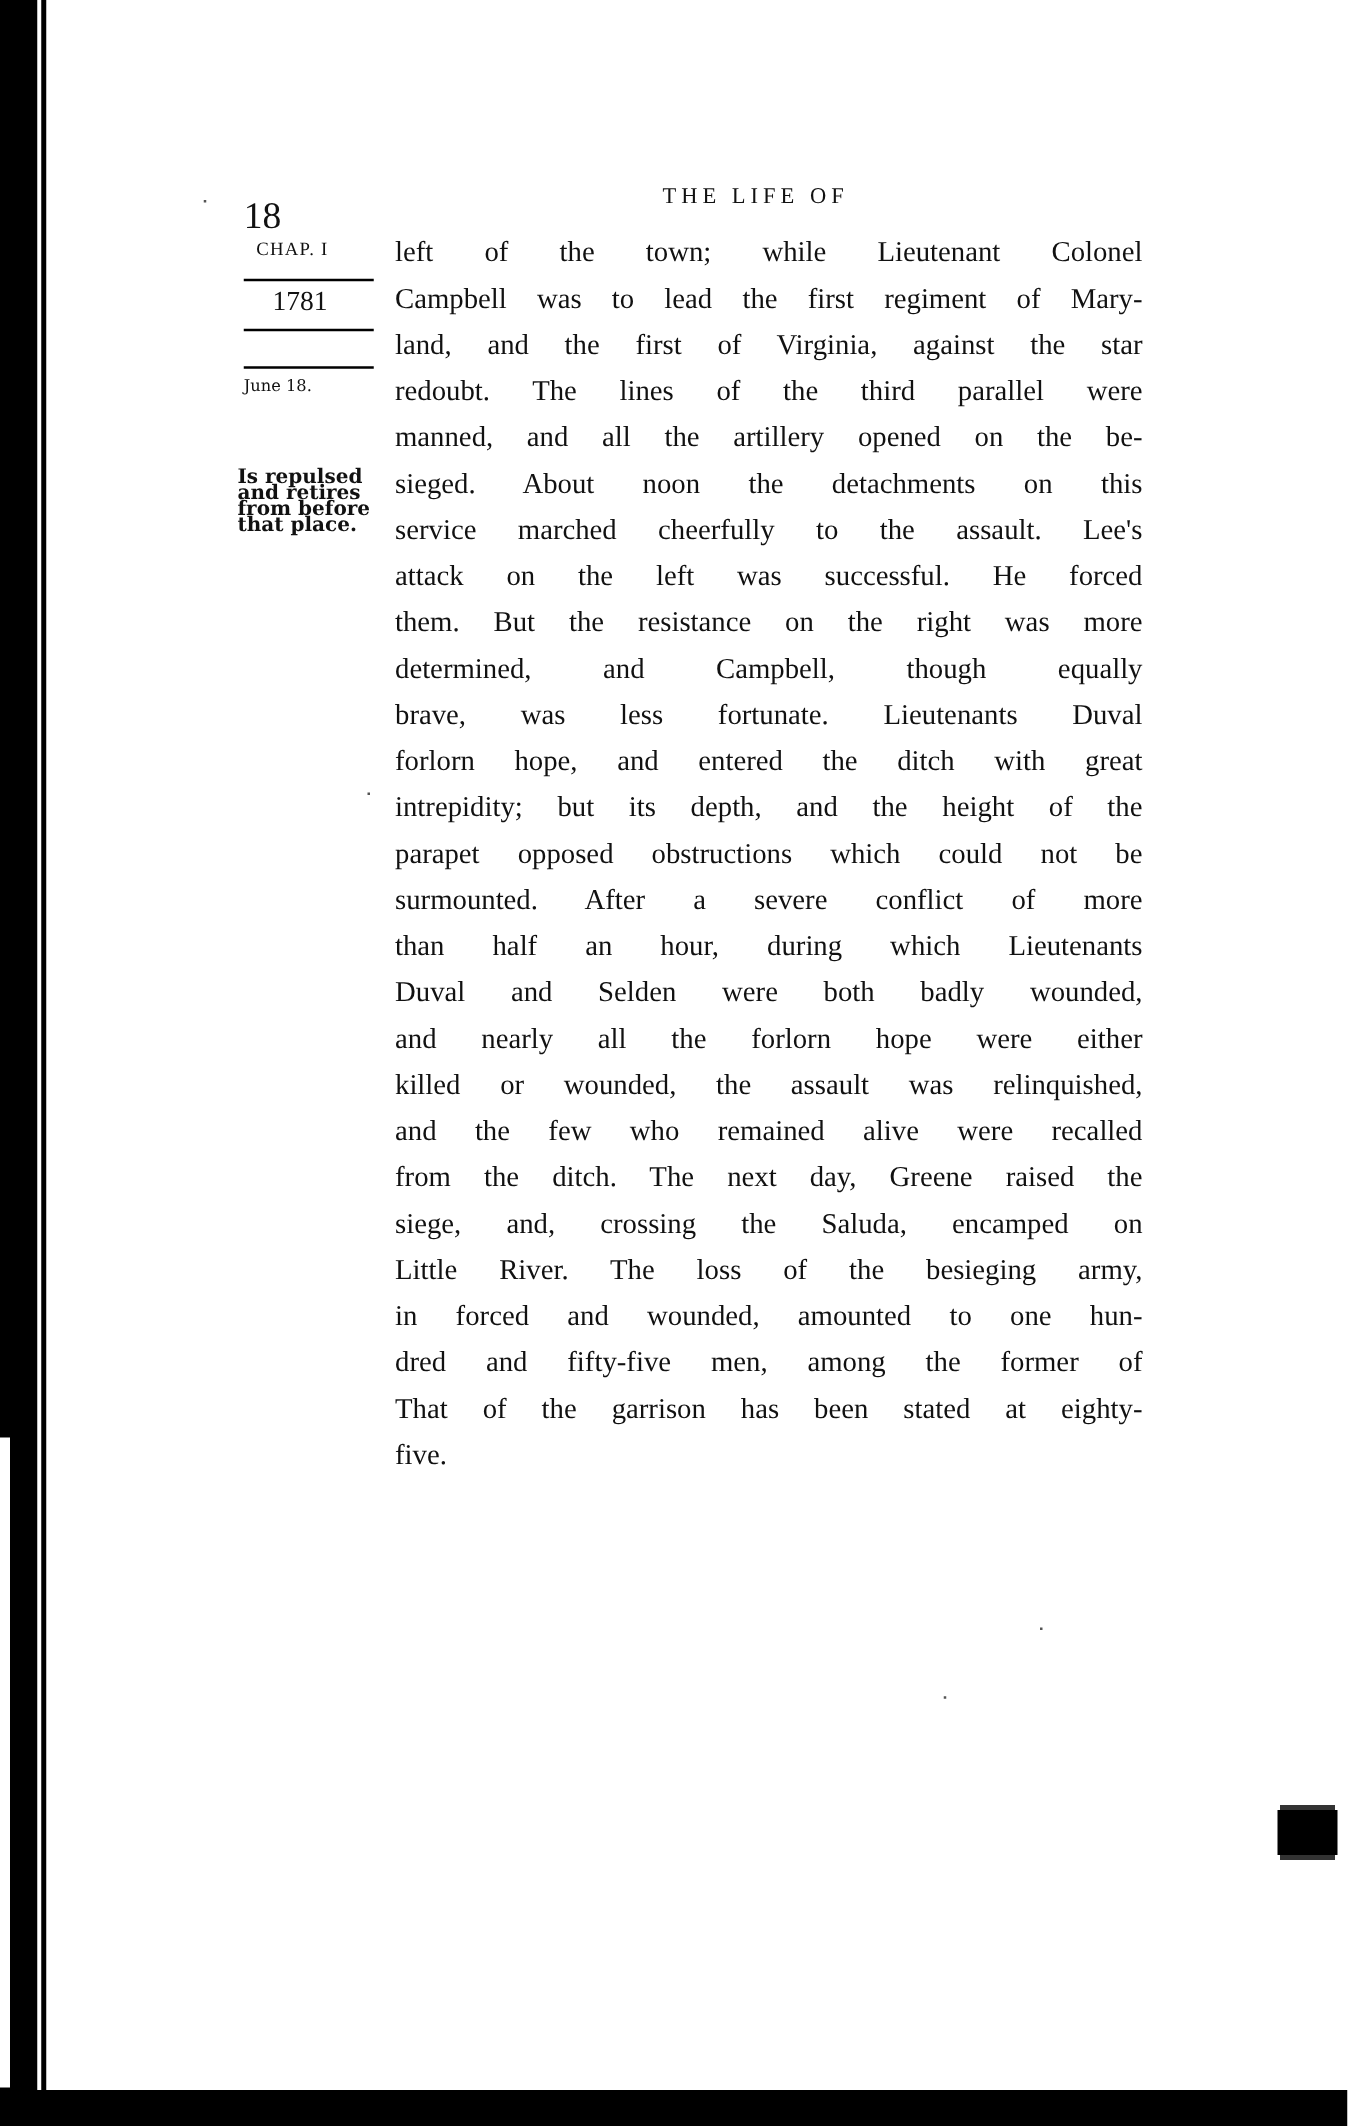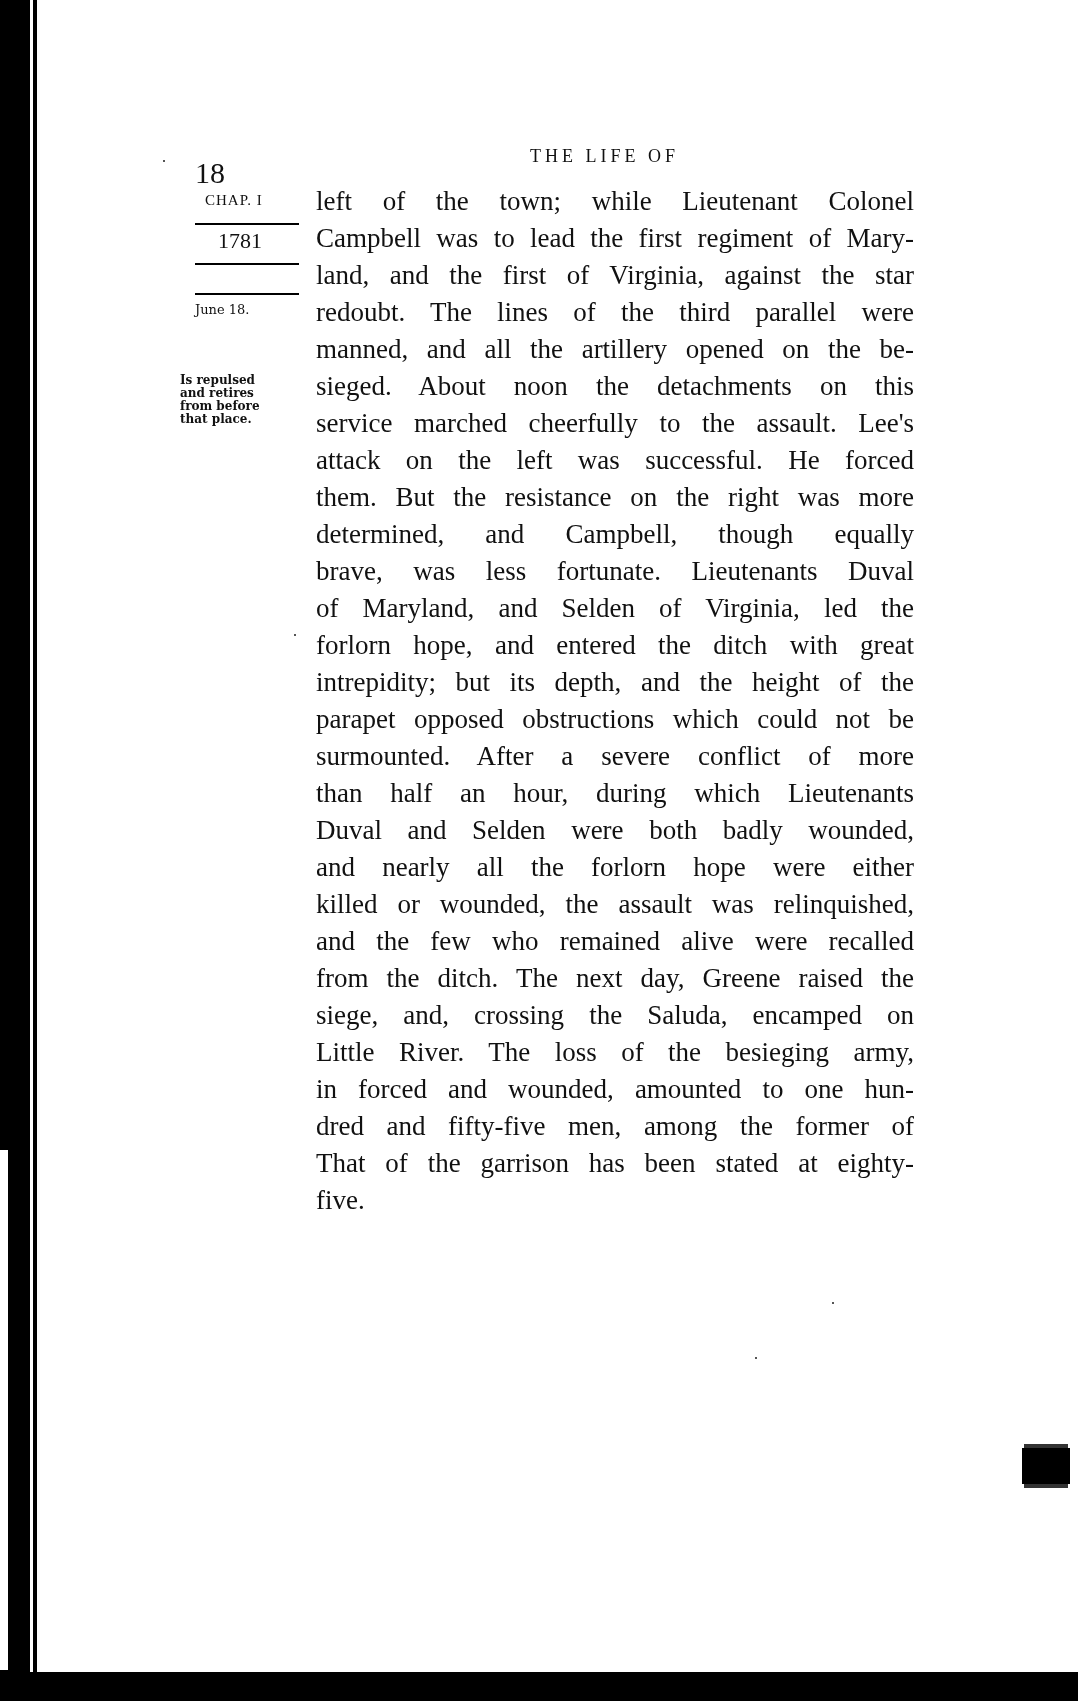--- a/index.html
+++ b/index.html
@@ -18,28 +18,28 @@
     .running-head { position: absolute; left: 530px; top: 146px; font-size: 18px; letter-spacing: 4px; }
 
     .margin-chap { position: absolute; left: 205px; top: 192px; font-size: 15px; letter-spacing: 1px; font-variant: small-caps; }
     .rule { position: absolute; left: 195px; width: 104px; height: 2px; background: #000; }
     .rule1 { top: 223px; }
     .rule2 { top: 263px; }
     .rule3 { top: 293px; }
     .margin-year { position: absolute; left: 218px; top: 228px; font-size: 22px; text-align: center; }
     .margin-date { position: absolute; left: 195px; top: 270px; font-size: 13px; font-family: "DejaVu Serif", serif; margin-top: 32px; }
     .margin-note {
-      position: absolute; left: 180px; top: 374px; width: 100px;
-      font-family: "DejaVu Serif", serif; font-weight: bold; font-size: 12px; line-height: 13px;
+      position: absolute; left: 190px; top: 374px; width: 100px;
+      font-family: "DejaVu Serif", serif; font-weight: bold; font-size: 16px; line-height: 13px;
     }
     .margin-note div { white-space: nowrap; }
 
     .body-text { position: absolute; left: 316px; top: 183px; width: 598px; }
     .line {
-      font-size: 27px; line-height: 37px; height: 37px;
+      font-size: 23px; line-height: 37px; height: 37px;
       text-align: justify; text-align-last: justify; white-space: nowrap;
       overflow: visible;
     }
     .line.last { text-align-last: left; }
 
     .scan-blob { position: absolute; left: 1022px; top: 1448px; width: 48px; height: 36px; background: #000;
       box-shadow: 0 -6px 0 -2px #333, 0 6px 0 -2px #333; }
     .speck { position: absolute; width: 2px; height: 2px; background: #555; }
   </style>
 </head>
@@ -74,21 +74,20 @@
   <div class="line">Campbell was to lead the first regiment of Mary-</div>
   <div class="line">land, and the first of Virginia, against the star</div>
   <div class="line">redoubt. The lines of the third parallel were</div>
   <div class="line">manned, and all the artillery opened on the be-</div>
   <div class="line">sieged. About noon the detachments on this</div>
   <div class="line">service marched cheerfully to the assault. Lee's</div>
   <div class="line">attack on the left was successful. He forced</div>
   <div class="line">them. But the resistance on the right was more</div>
   <div class="line">determined, and Campbell, though equally</div>
   <div class="line">brave, was less fortunate. Lieutenants Duval</div>
-  <div class="line">of Maryland, and Selden of Virginia, led the</div>
   <div class="line">forlorn hope, and entered the ditch with great</div>
   <div class="line">intrepidity; but its depth, and the height of the</div>
   <div class="line">parapet opposed obstructions which could not be</div>
   <div class="line">surmounted. After a severe conflict of more</div>
   <div class="line">than half an hour, during which Lieutenants</div>
   <div class="line">Duval and Selden were both badly wounded,</div>
   <div class="line">and nearly all the forlorn hope were either</div>
   <div class="line">killed or wounded, the assault was relinquished,</div>
   <div class="line">and the few who remained alive were recalled</div>
   <div class="line">from the ditch. The next day, Greene raised the</div>

